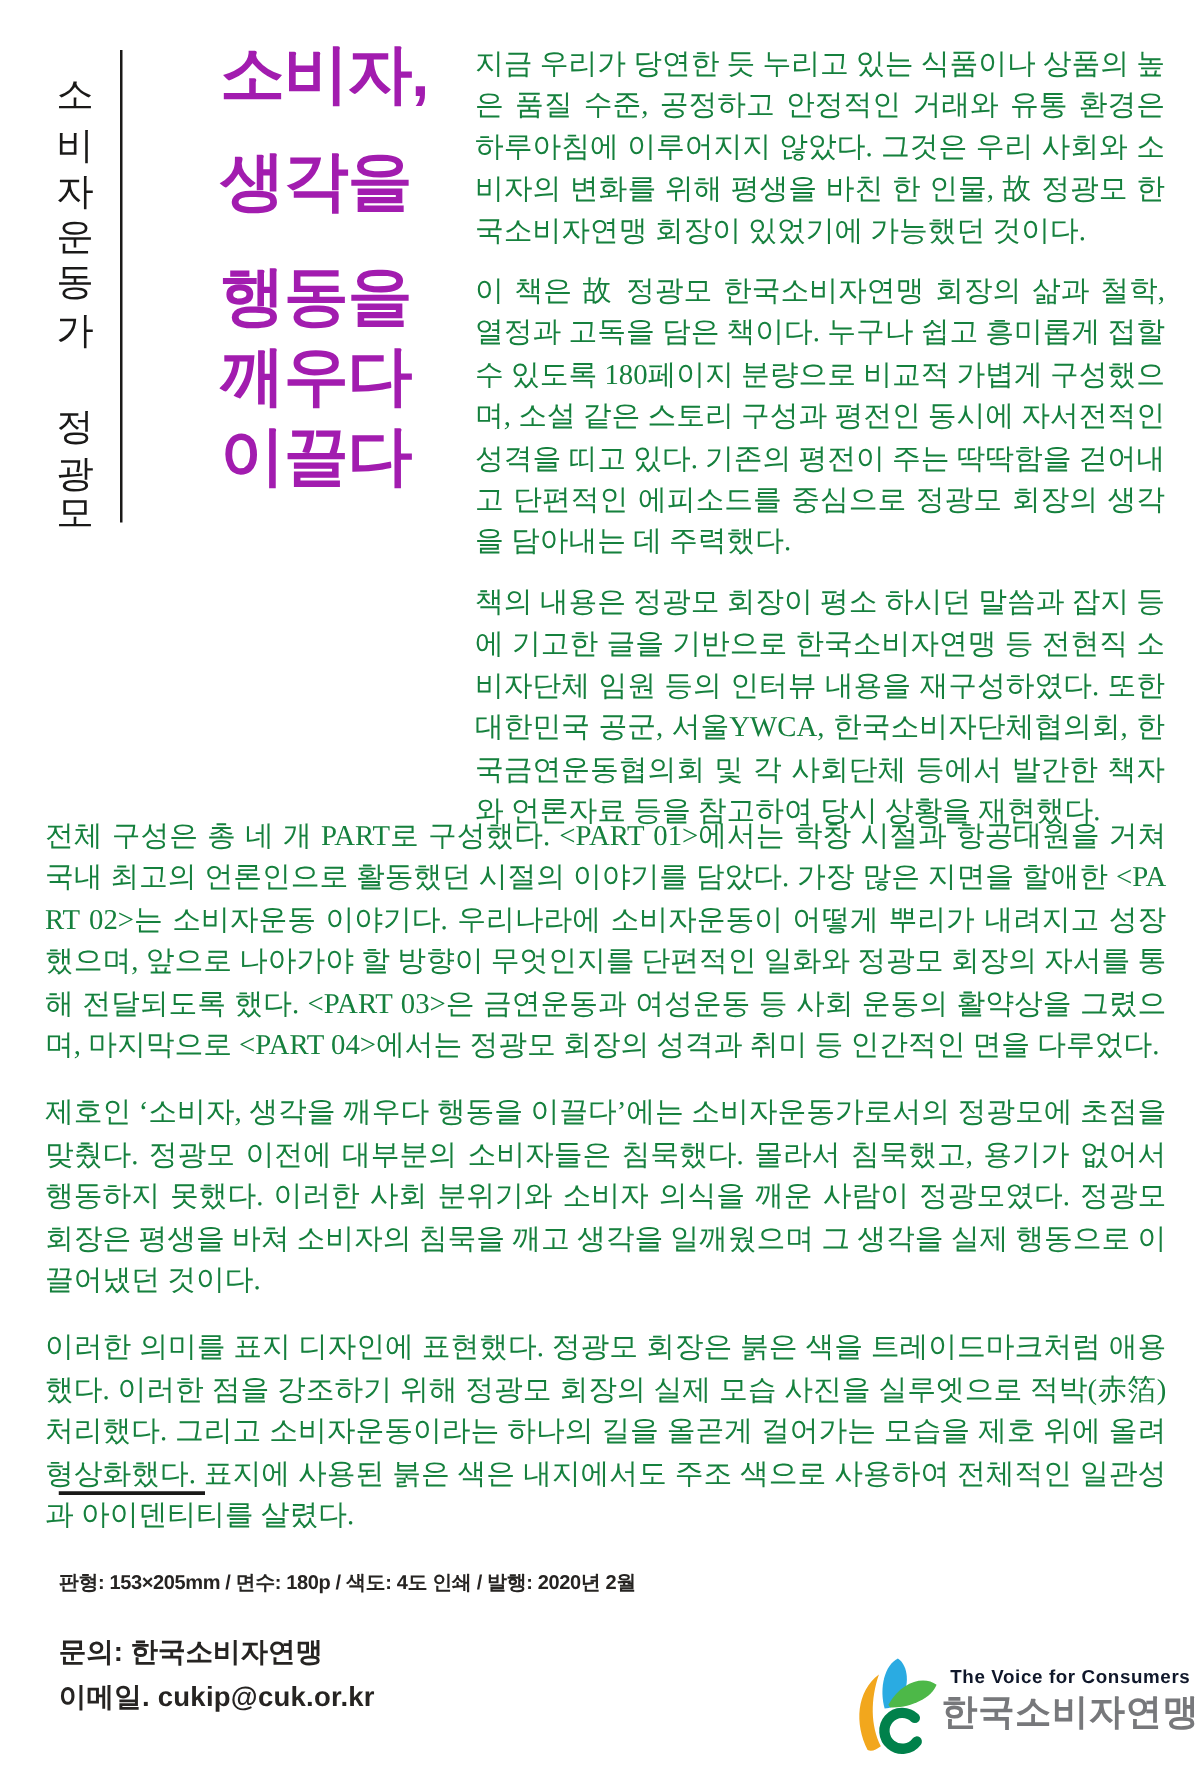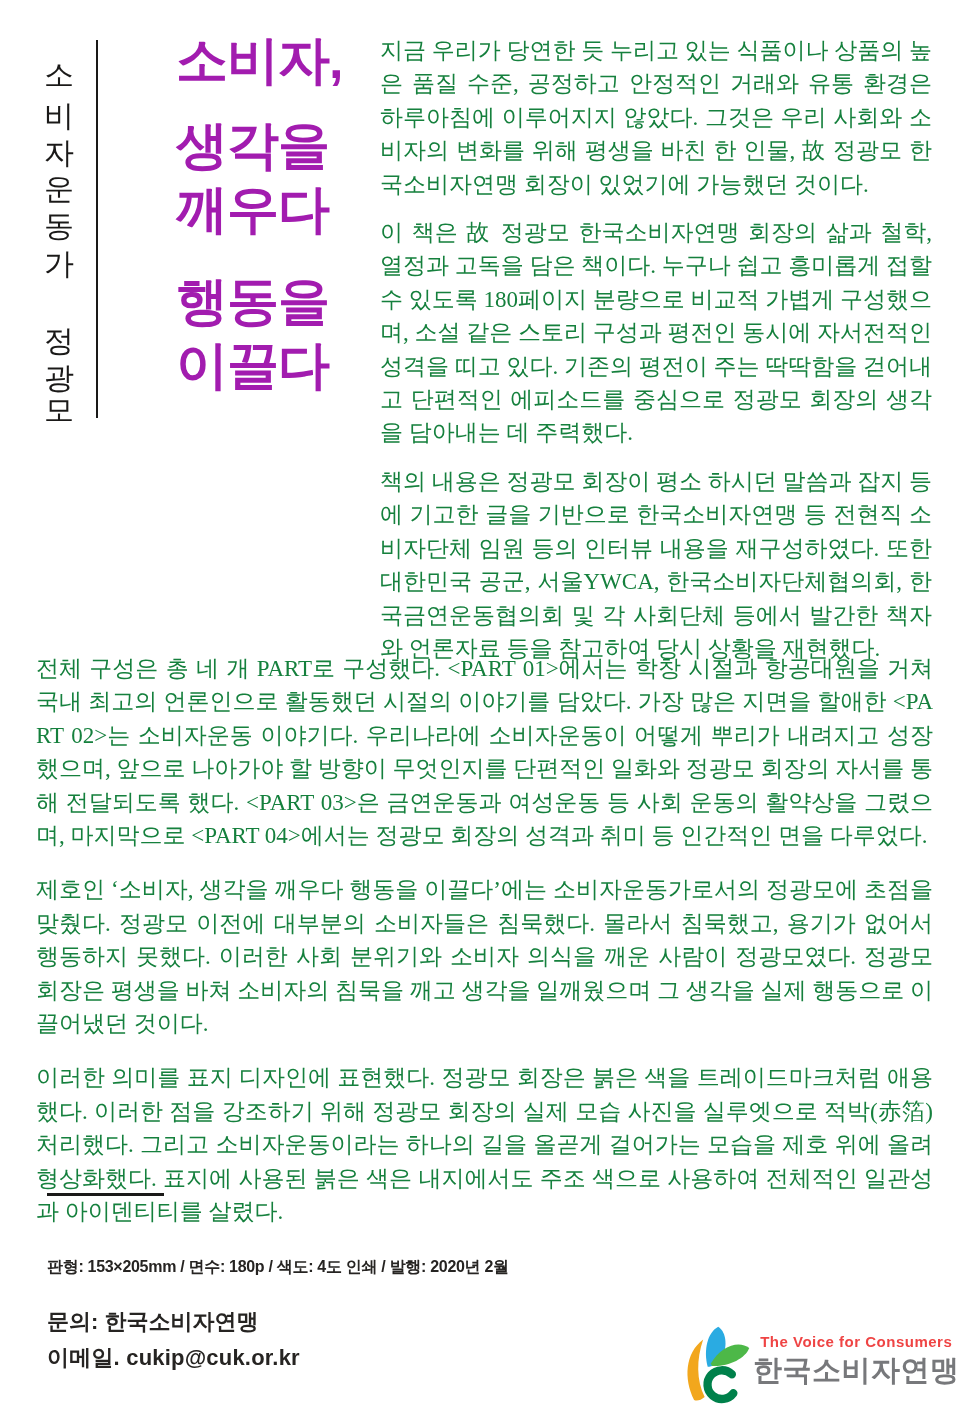--- a/index.html
+++ b/index.html
@@ -157,22 +157,22 @@
 
 <div class="page">
 
   <div class="vertical-title">소비자운동가 정광모</div>
 
   <div class="vertical-rule"></div>
 
   <div class="main-title">
     <div class="title-line title-line-1">소비자,</div>
     <div class="title-line">생각을</div>
+    <div class="title-line title-line-4">행동을</div>
     <div class="title-line">깨우다</div>
-    <div class="title-line title-line-4">행동을</div>
     <div class="title-line">이끌다</div>
   </div>
 
   <div class="intro-col">
     <p class="body-par">지금 우리가 당연한 듯 누리고 있는 식품이나 상품의 높은 품질 수준, 공정하고 안정적인 거래와 유통 환경은 하루아침에 이루어지지 않았다. 그것은 우리 사회와 소비자의 변화를 위해 평생을 바친 한 인물, 故 정광모 한국소비자연맹 회장이 있었기에 가능했던 것이다.</p>
     <p class="body-par">이 책은 故 정광모 한국소비자연맹 회장의 삶과 철학, 열정과 고독을 담은 책이다. 누구나 쉽고 흥미롭게 접할 수 있도록 180페이지 분량으로 비교적 가볍게 구성했으며, 소설 같은 스토리 구성과 평전인 동시에 자서전적인 성격을 띠고 있다. 기존의 평전이 주는 딱딱함을 걷어내고 단편적인 에피소드를 중심으로 정광모 회장의 생각을 담아내는 데 주력했다.</p>
     <p class="body-par">책의 내용은 정광모 회장이 평소 하시던 말씀과 잡지 등에 기고한 글을 기반으로 한국소비자연맹 등 전현직 소비자단체 임원 등의 인터뷰 내용을 재구성하였다. 또한 대한민국 공군, 서울YWCA, 한국소비자단체협의회, 한국금연운동협의회 및 각 사회단체 등에서 발간한 책자와 언론자료 등을 참고하여 당시 상황을 재현했다.</p>
   </div>
 
   <div class="full-col">
@@ -190,18 +190,18 @@
   </div>
 
   <div class="logo">
     <svg class="logo-mark" viewBox="0 0 90 110" xmlns="http://www.w3.org/2000/svg">
       <path d="M16,104 C2,76 4,42 28,24 C19,50 19,78 30,100 C25,104 20,106 16,104 Z" fill="#f2a71d"></path>
       <path d="M34,60 C28,38 34,14 48,7 C60,15 60,36 52,50 C46,57 40,60 34,60 Z" fill="#2aabe2"></path>
       <path d="M38,56 C52,31 76,25 89,35 C84,49 61,60 40,59 Z" fill="#4db848"></path>
       <path d="M66,70 A19,19 0 1 0 68,95" fill="none" stroke-width="11" stroke-linecap="round" stroke="#00814b"></path>
     </svg>
     <div class="logo-text">
-      <div class="logo-tagline" style="color: #ef4444;">The Voice for Consumers</div>
+      <div class="logo-tagline" style="color: #0f172a;">The Voice for Consumers</div>
       <div class="logo-name" style="color: rgb(119, 120, 123);">한국소비자연맹</div>
     </div>
   </div>
 
 </div>
 
 </body></html>

